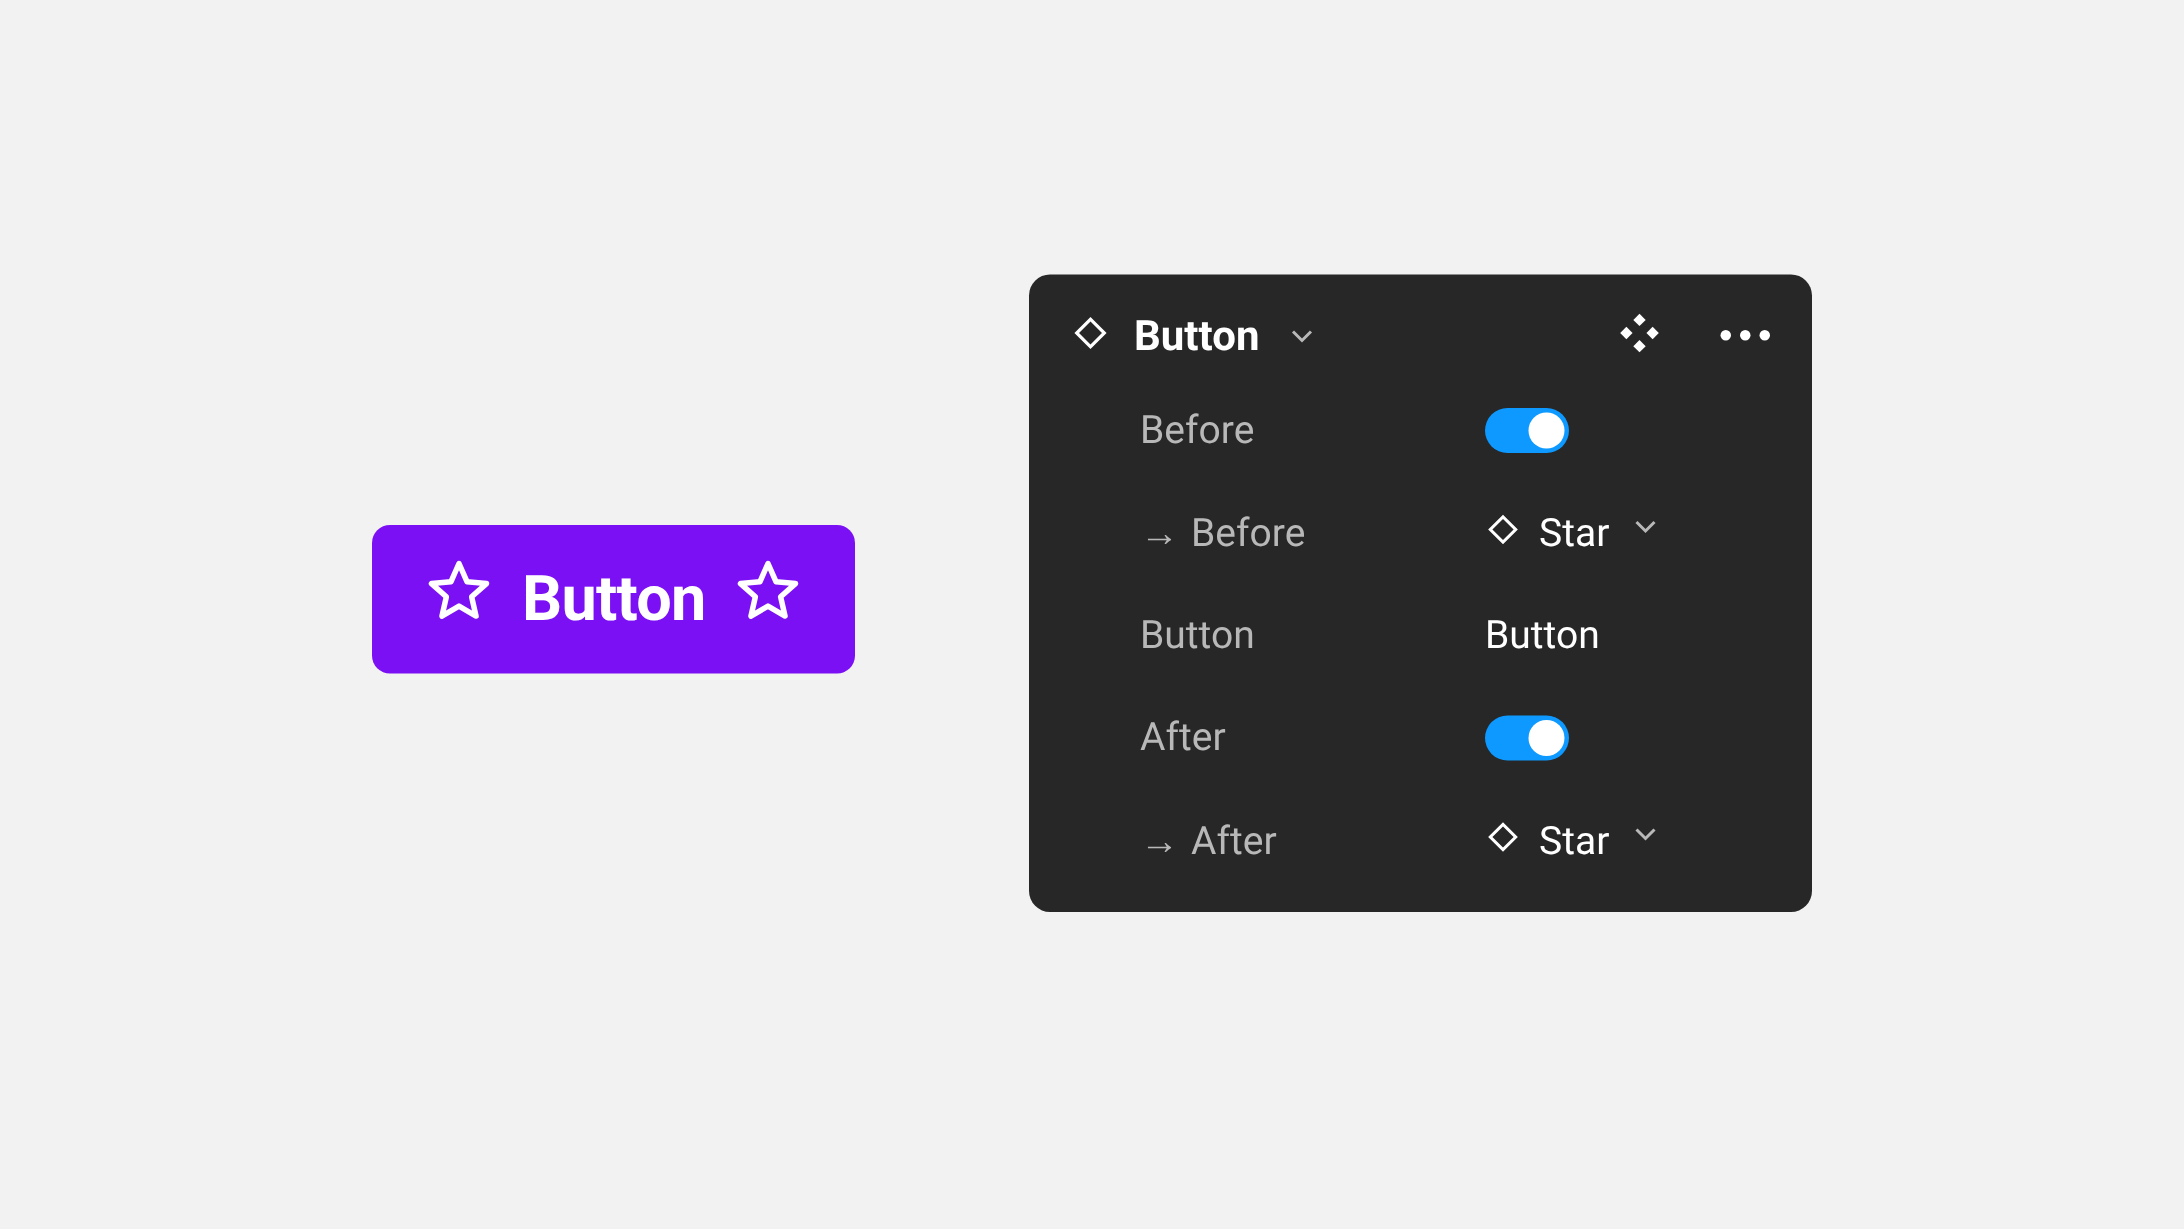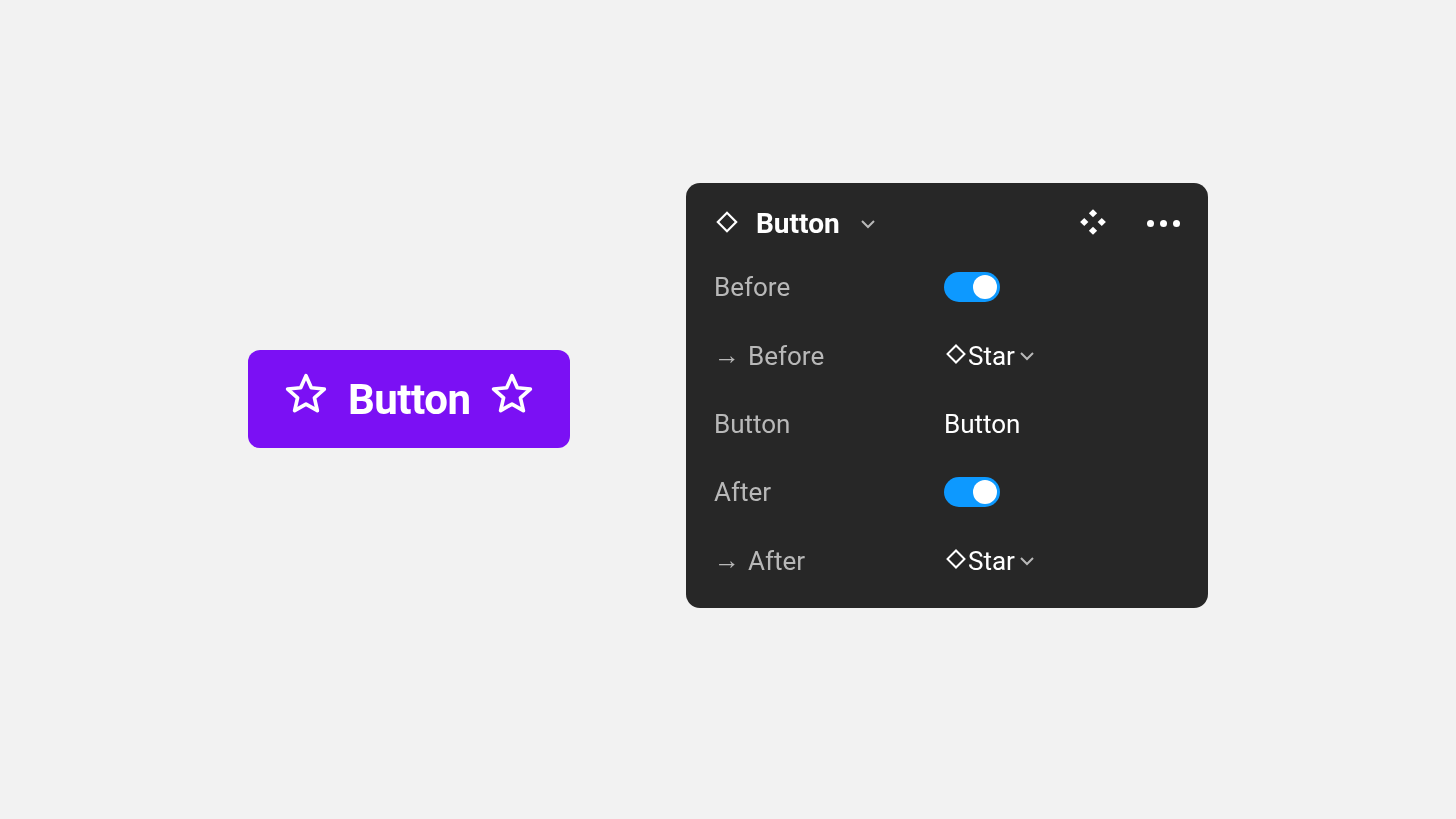--- a/index.html
+++ b/index.html
@@ -73,34 +73,36 @@
       align-items: center;
       margin-bottom: 38px;
     }
     .panel-row:last-child {
       margin-bottom: 4px;
     }
     .panel-label-col {
       width: 230px;
       display: flex;
       align-items: flex-end;
+      margin-left: 46px;
     }
     .panel-label {
       font-size: 26px;
       font-weight: 400;
       color: #b8b8b8;
     }
     .panel-arrow-prefix {
       font-size: 26px;
       color: #b8b8b8;
       margin-right: 8px;
     }
     .panel-value-col {
       display: flex;
-      align-items: center;
+      align-items: flex-start;
+      gap: 12px;
     }
     .panel-value-text {
       font-size: 26px;
       font-weight: 400;
       color: #ffffff;
     }
     
     
     .toggle {
       width: 56px;

